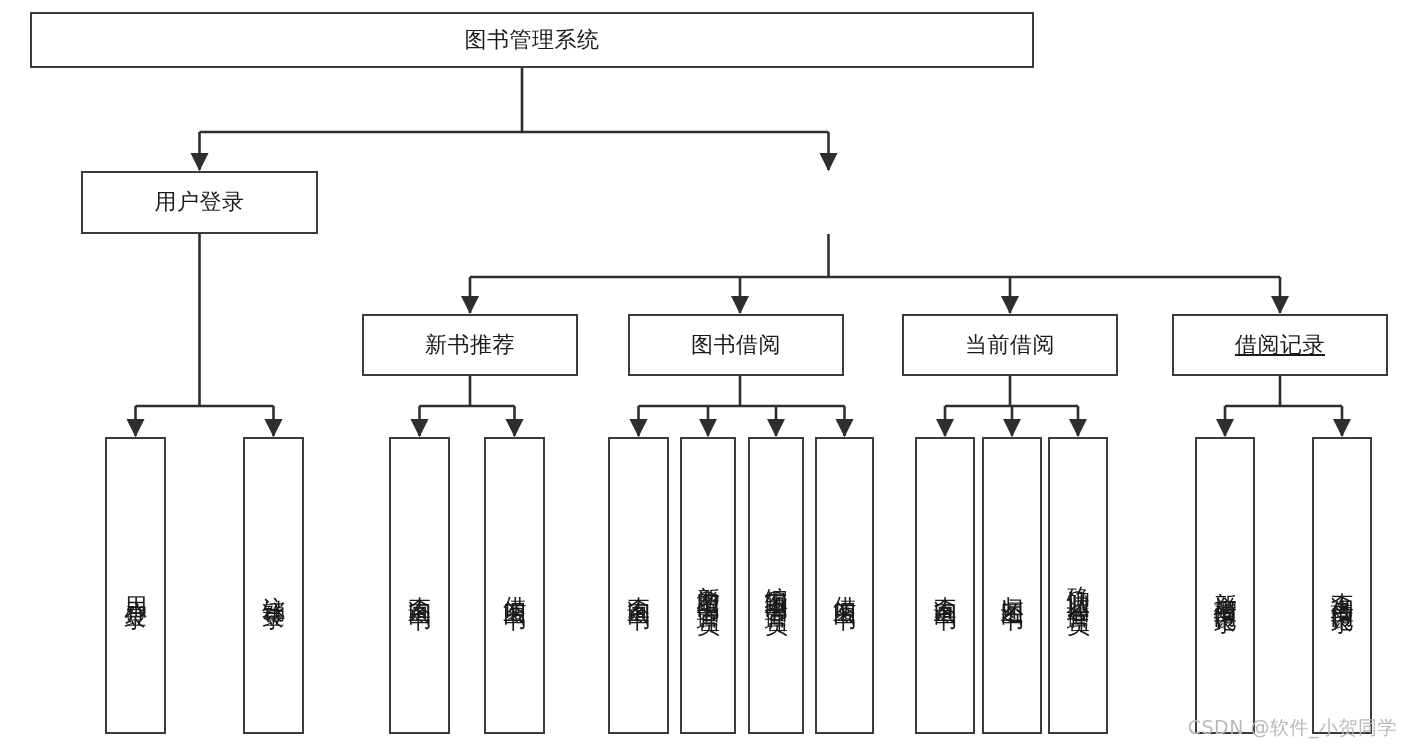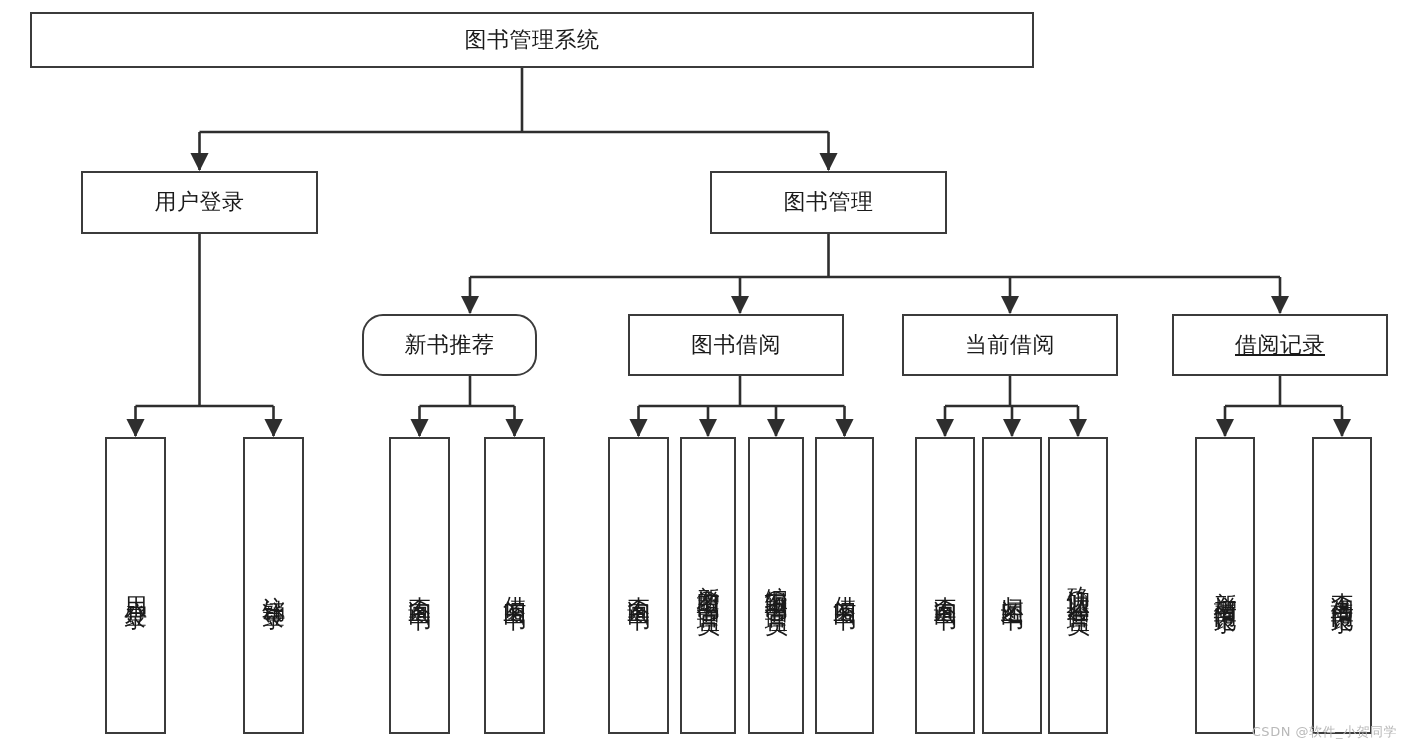--- a/index.html
+++ b/index.html
@@ -55,21 +55,21 @@
     text-orientation: upright;
     font-size: 23px;
     letter-spacing: 4px;
     white-space: nowrap;
     max-height: 280px;
   }
   #watermark {
     position: absolute;
     right: 8px;
     bottom: 6px;
-    font-size: 13px;
+    font-size: 19px;
     color: #b9b9b9;
     z-index: 5;
     white-space: nowrap;
     letter-spacing: 0.5px;
   }
 </style>
 </head>
 <body>
 
 <div id="diagram-root">
@@ -117,25 +117,22 @@
       </g>
   </svg>
 
   <div class="node horiz" id="n-root" style="left: 20px; top: 12px; width: 1004px; height: 56px; margin-left: 10px;">
     <span class="label">图书管理系统</span>
   </div>
 
   <div class="node horiz" id="n-l1-0" style="left: 81px; top: 171px; width: 237px; height: 63px;">
     <span class="label">用户登录</span>
   </div>
-  <div class="node horiz" id="n-l1-1" style="left: 710px; top: 171px; width: 237px; height: 63px;">
-    <span class="label">图书管理</span>
-  </div>
 
-  <div class="node horiz" id="n-l2-0" style="left: 362px; top: 314px; width: 175px; height: 62px; border-radius: 21px;">
+  <div class="node horiz" id="n-l2-0" style="left: 362px; top: 314px; width: 216px; height: 62px;">
     <span class="label">新书推荐</span>
   </div>
   <div class="node horiz" id="n-l2-1" style="left: 628px; top: 314px; width: 216px; height: 62px;">
     <span class="label">图书借阅</span>
   </div>
   <div class="node horiz" id="n-l2-2" style="left: 902px; top: 314px; width: 216px; height: 62px;">
     <span class="label">当前借阅</span>
   </div>
   <div class="node horiz" id="n-l2-3" style="left: 1172px; top: 314px; width: 216px; height: 62px; text-decoration: underline;">
     <span class="label">借阅记录</span>

